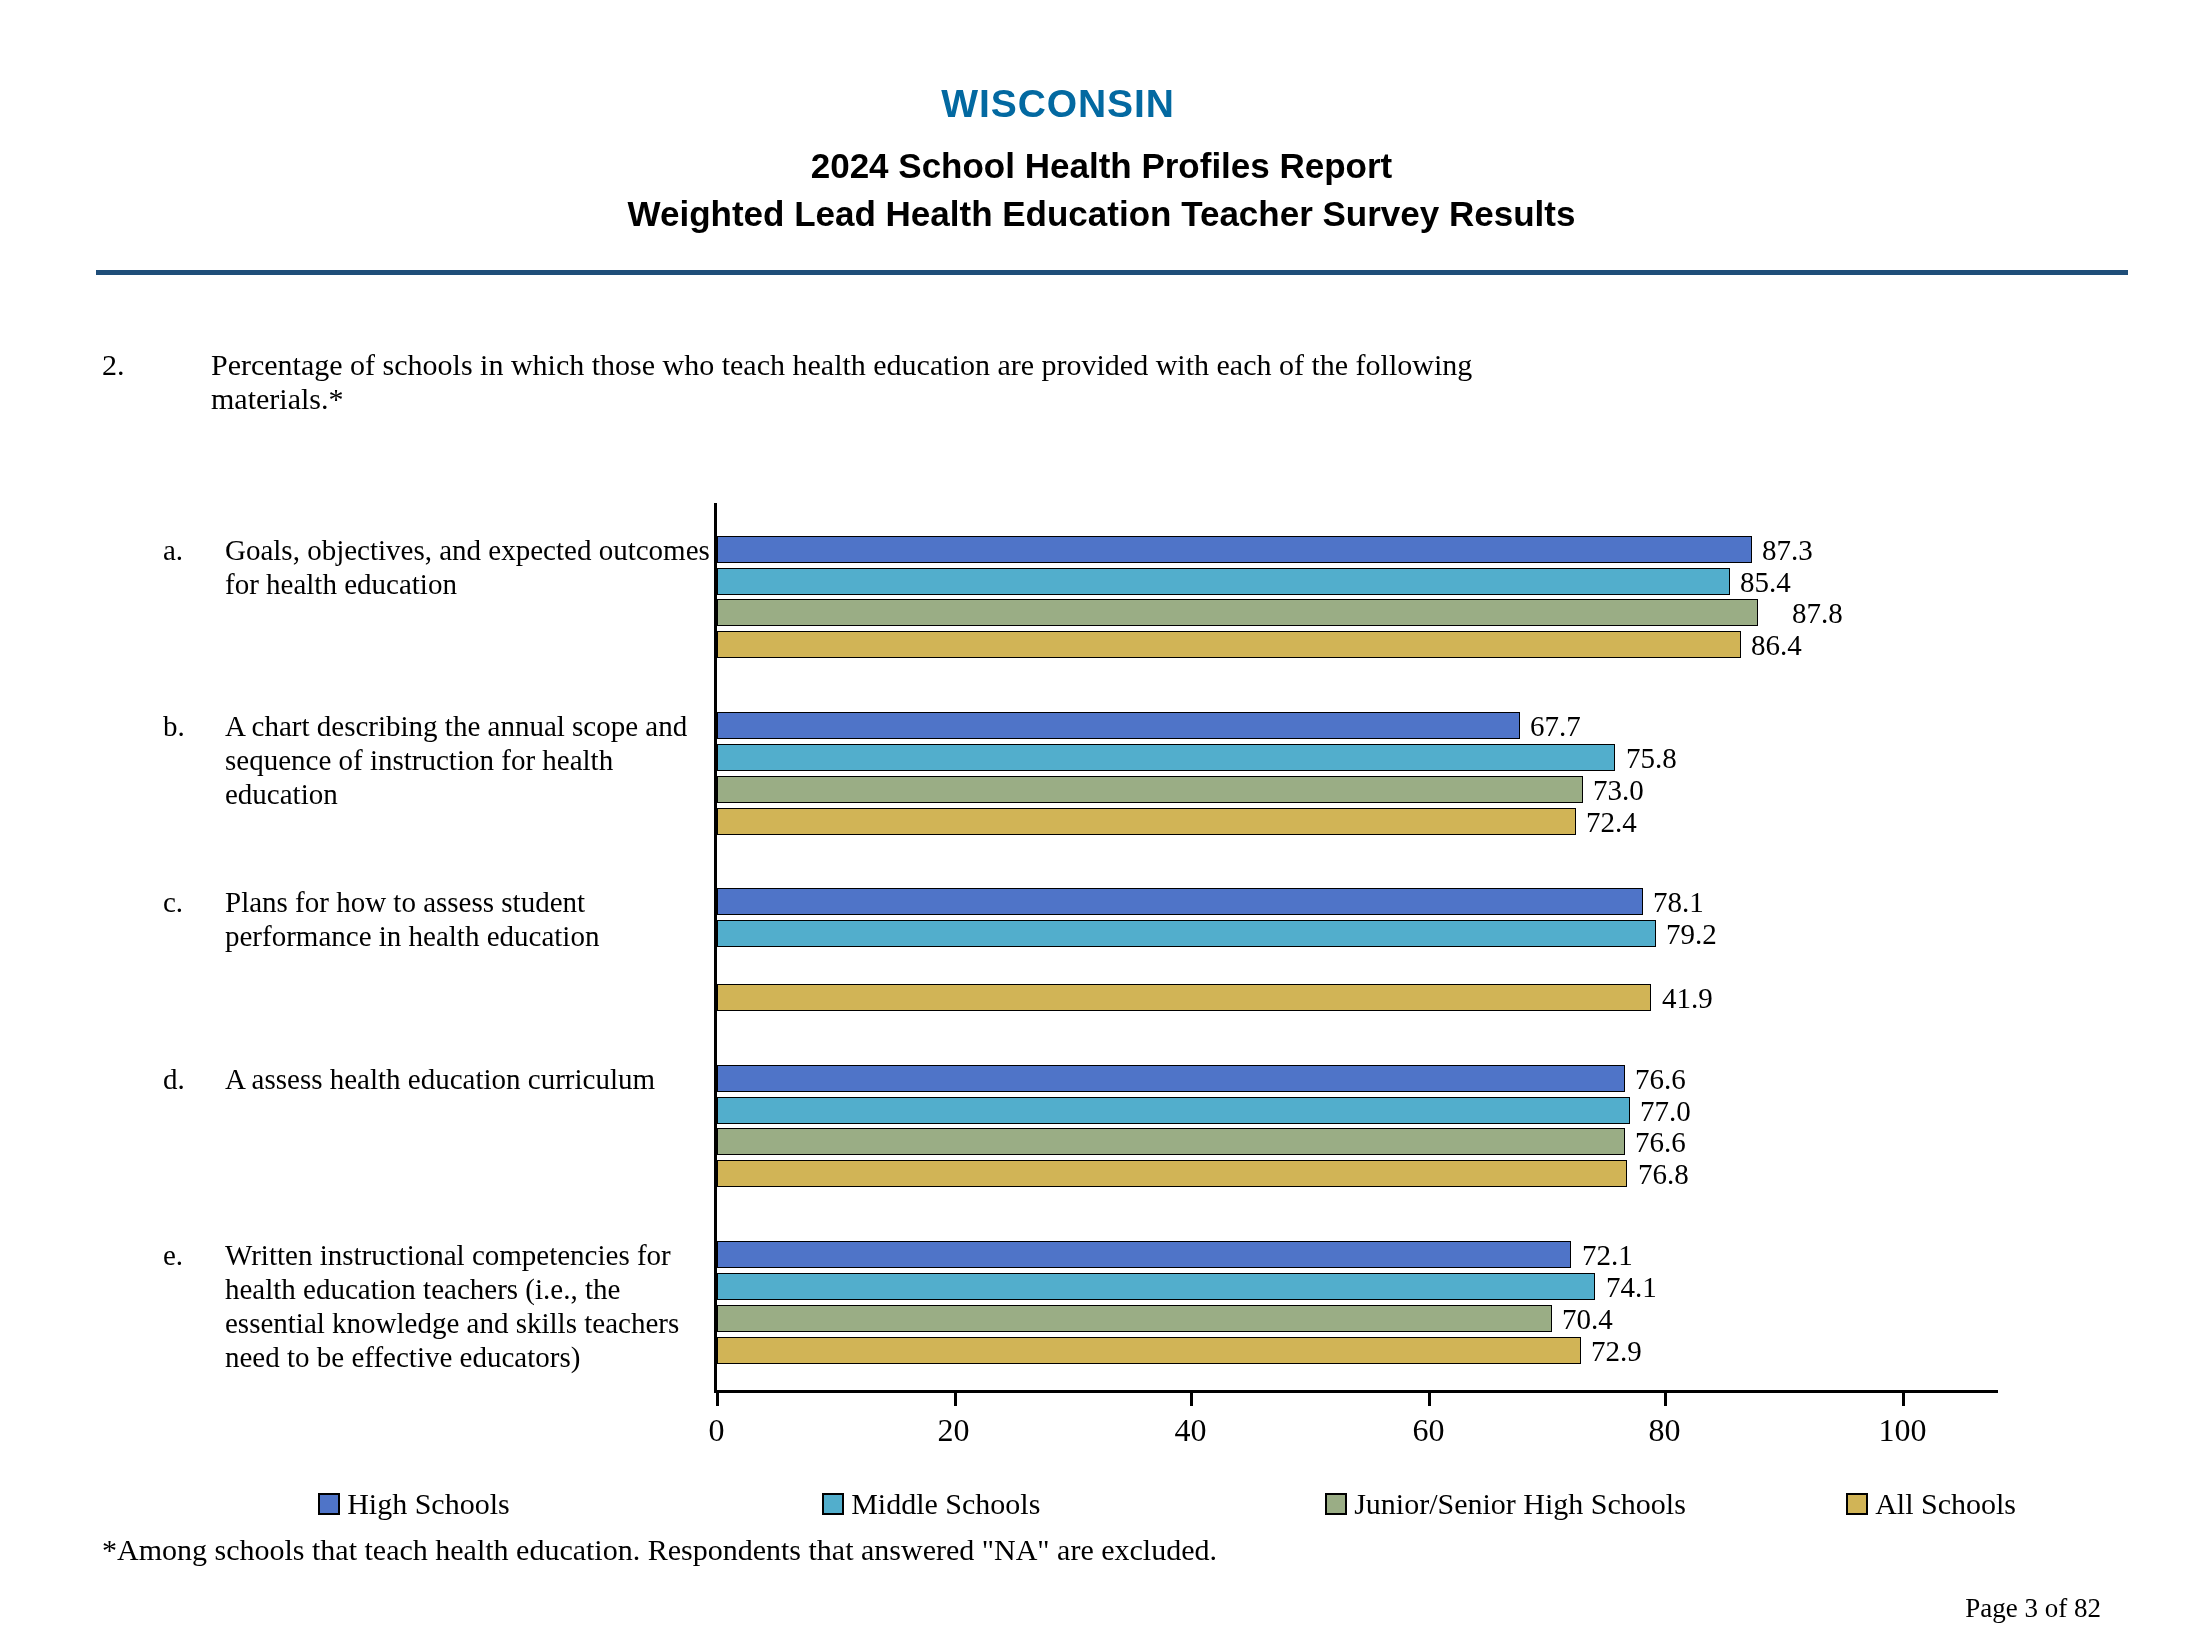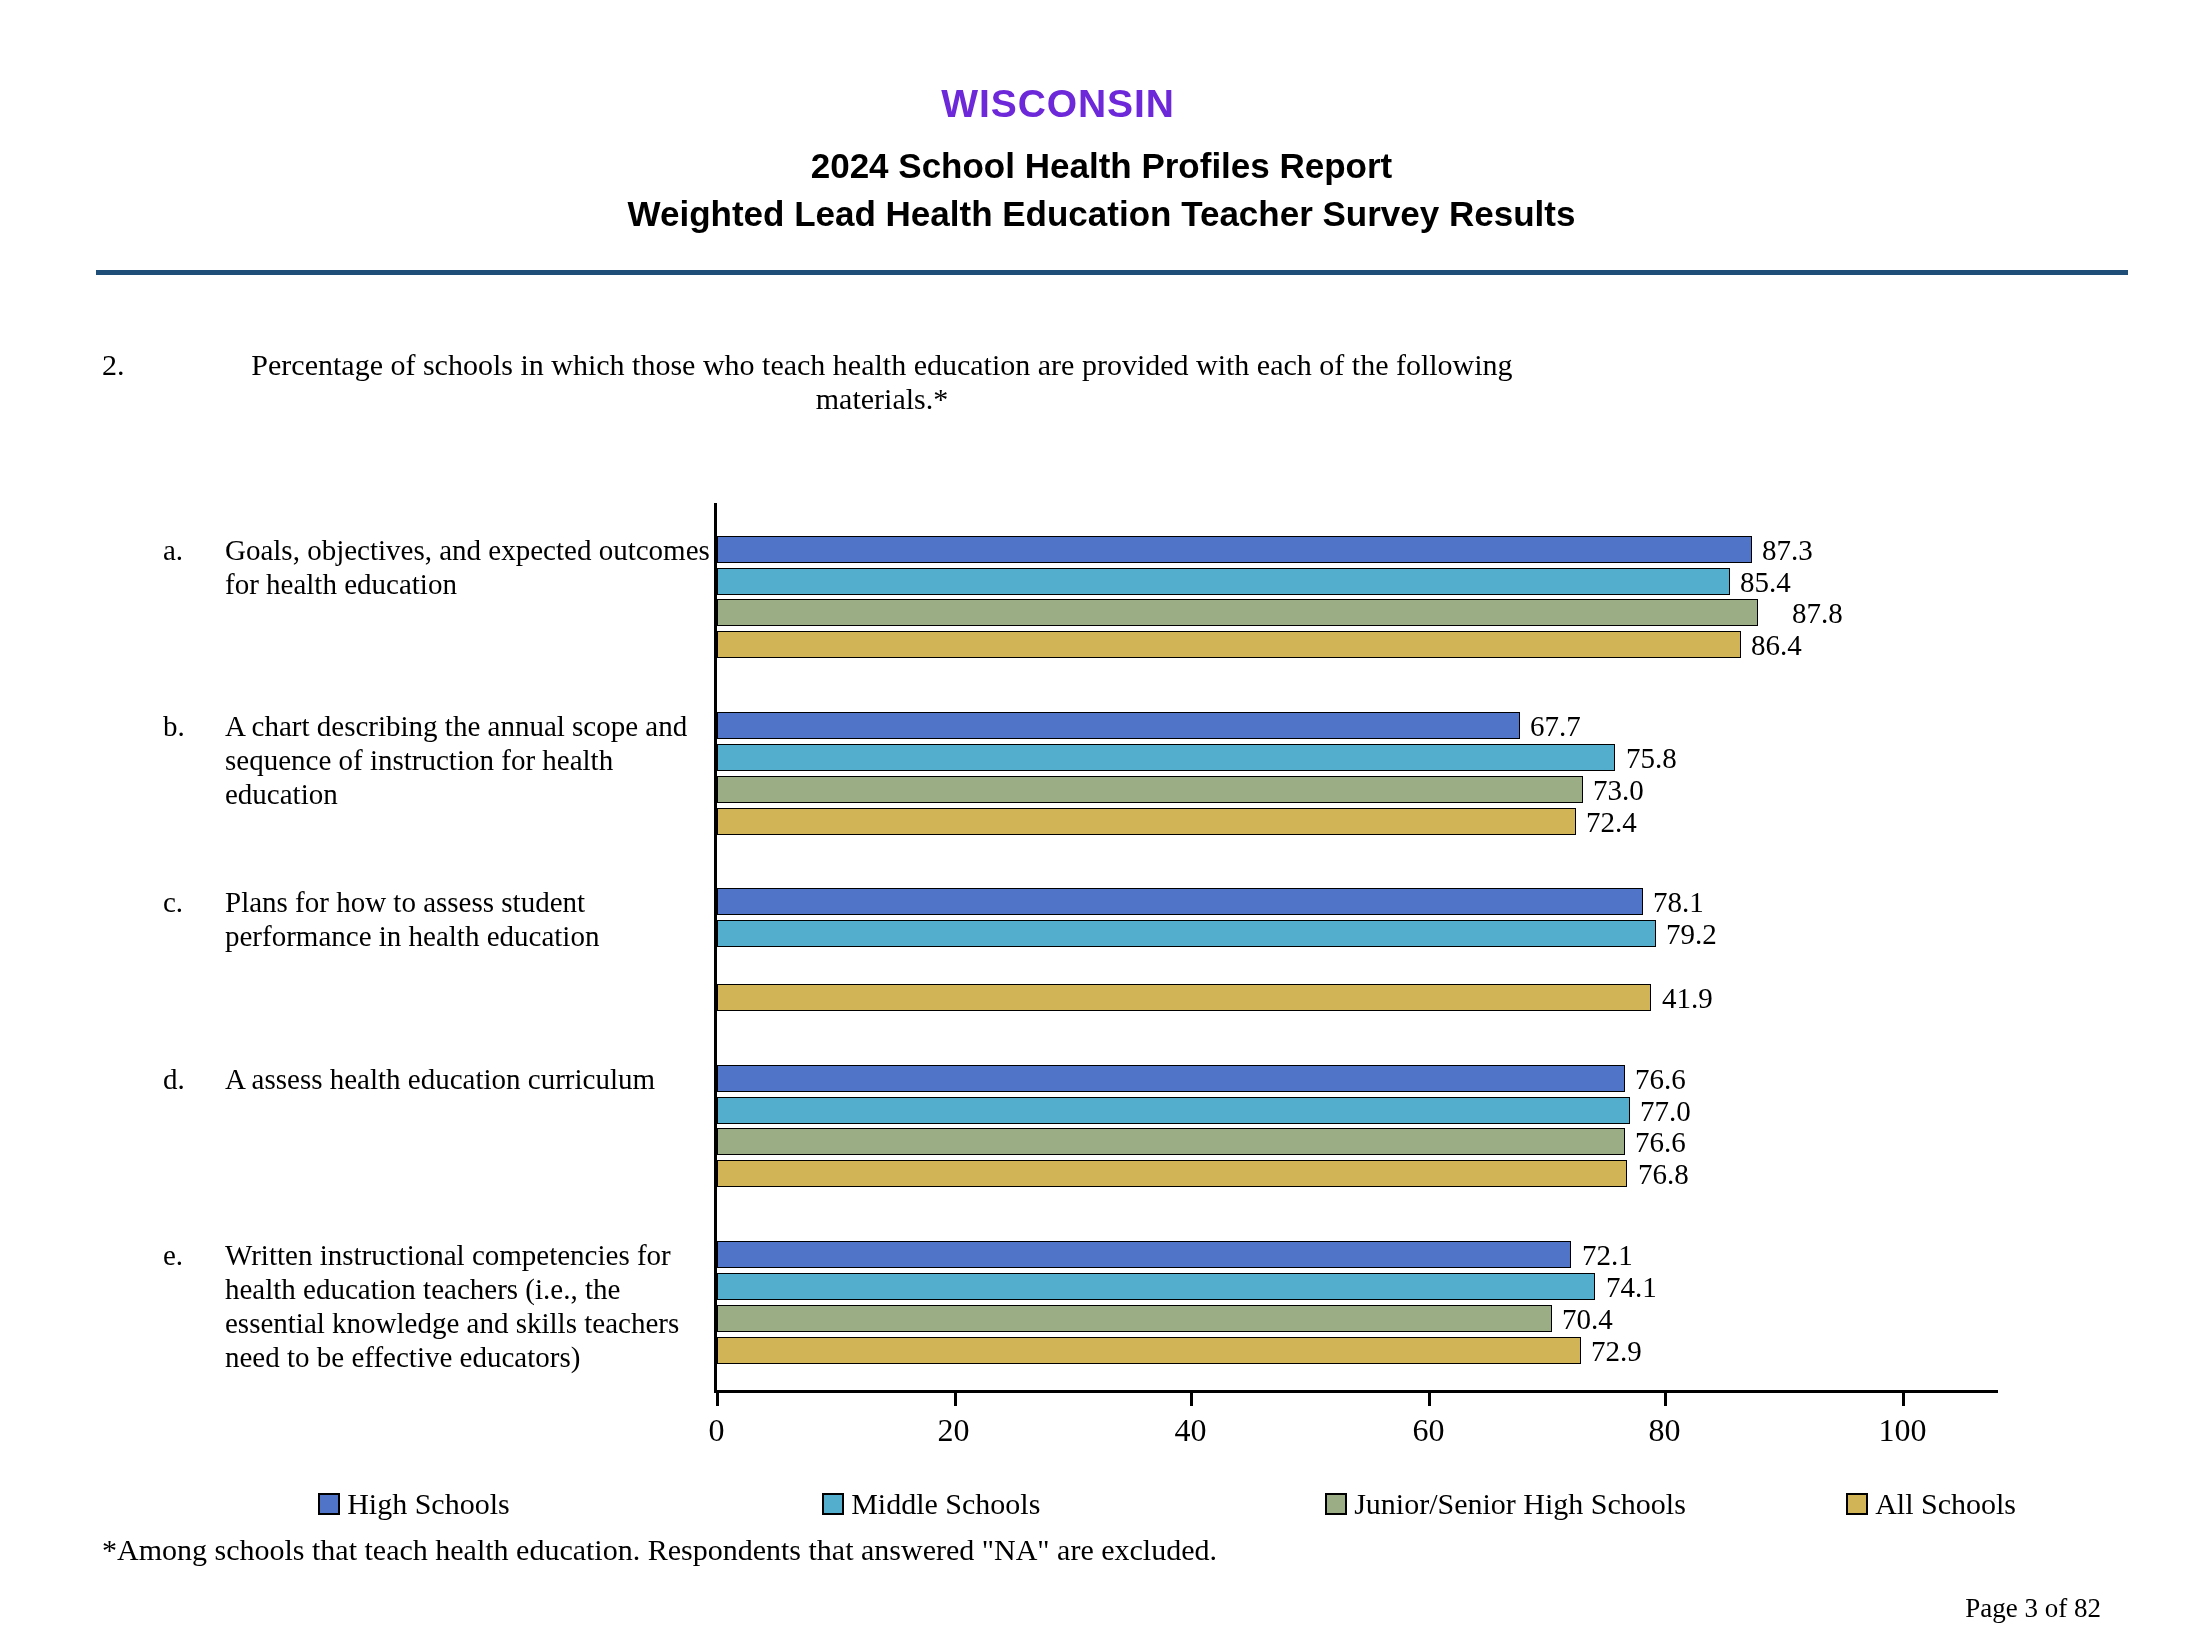--- a/index.html
+++ b/index.html
@@ -14,21 +14,21 @@
   .abs { position: absolute; }
 
   
   .state-title {
     top: 82px; left: 0; width: 2116px;
     text-align: center;
     font-family: "Liberation Sans", sans-serif;
     font-weight: bold;
     font-size: 39px;
     letter-spacing: 0.9px;
-    color: #6d28d9;
+    color: #0369a1;
   }
   .report-title-1 {
     top: 146px; left: 0; width: 2203px;
     text-align: center;
     font-family: "Liberation Sans", sans-serif;
     font-weight: bold;
     font-size: 35px;
     color: #000000;
   }
   .report-title-2 {
@@ -45,21 +45,20 @@
   }
 
   
   .question-number {
     top: 348px; left: 102px;
     font-size: 30px;
   }
   .question-text {
     top: 348px; left: 211px; width: 1342px;
     font-size: 30px;
-    text-align: center;
   }
 
   
   .chart-plot {
     top: 503px; left: 714px;
     width: 1284px; height: 890px;
     border-left: 3.4px solid #000000;
     border-bottom: 3.4px solid #000000;
   }
   .bar-row { position: absolute; height: 27px; }

